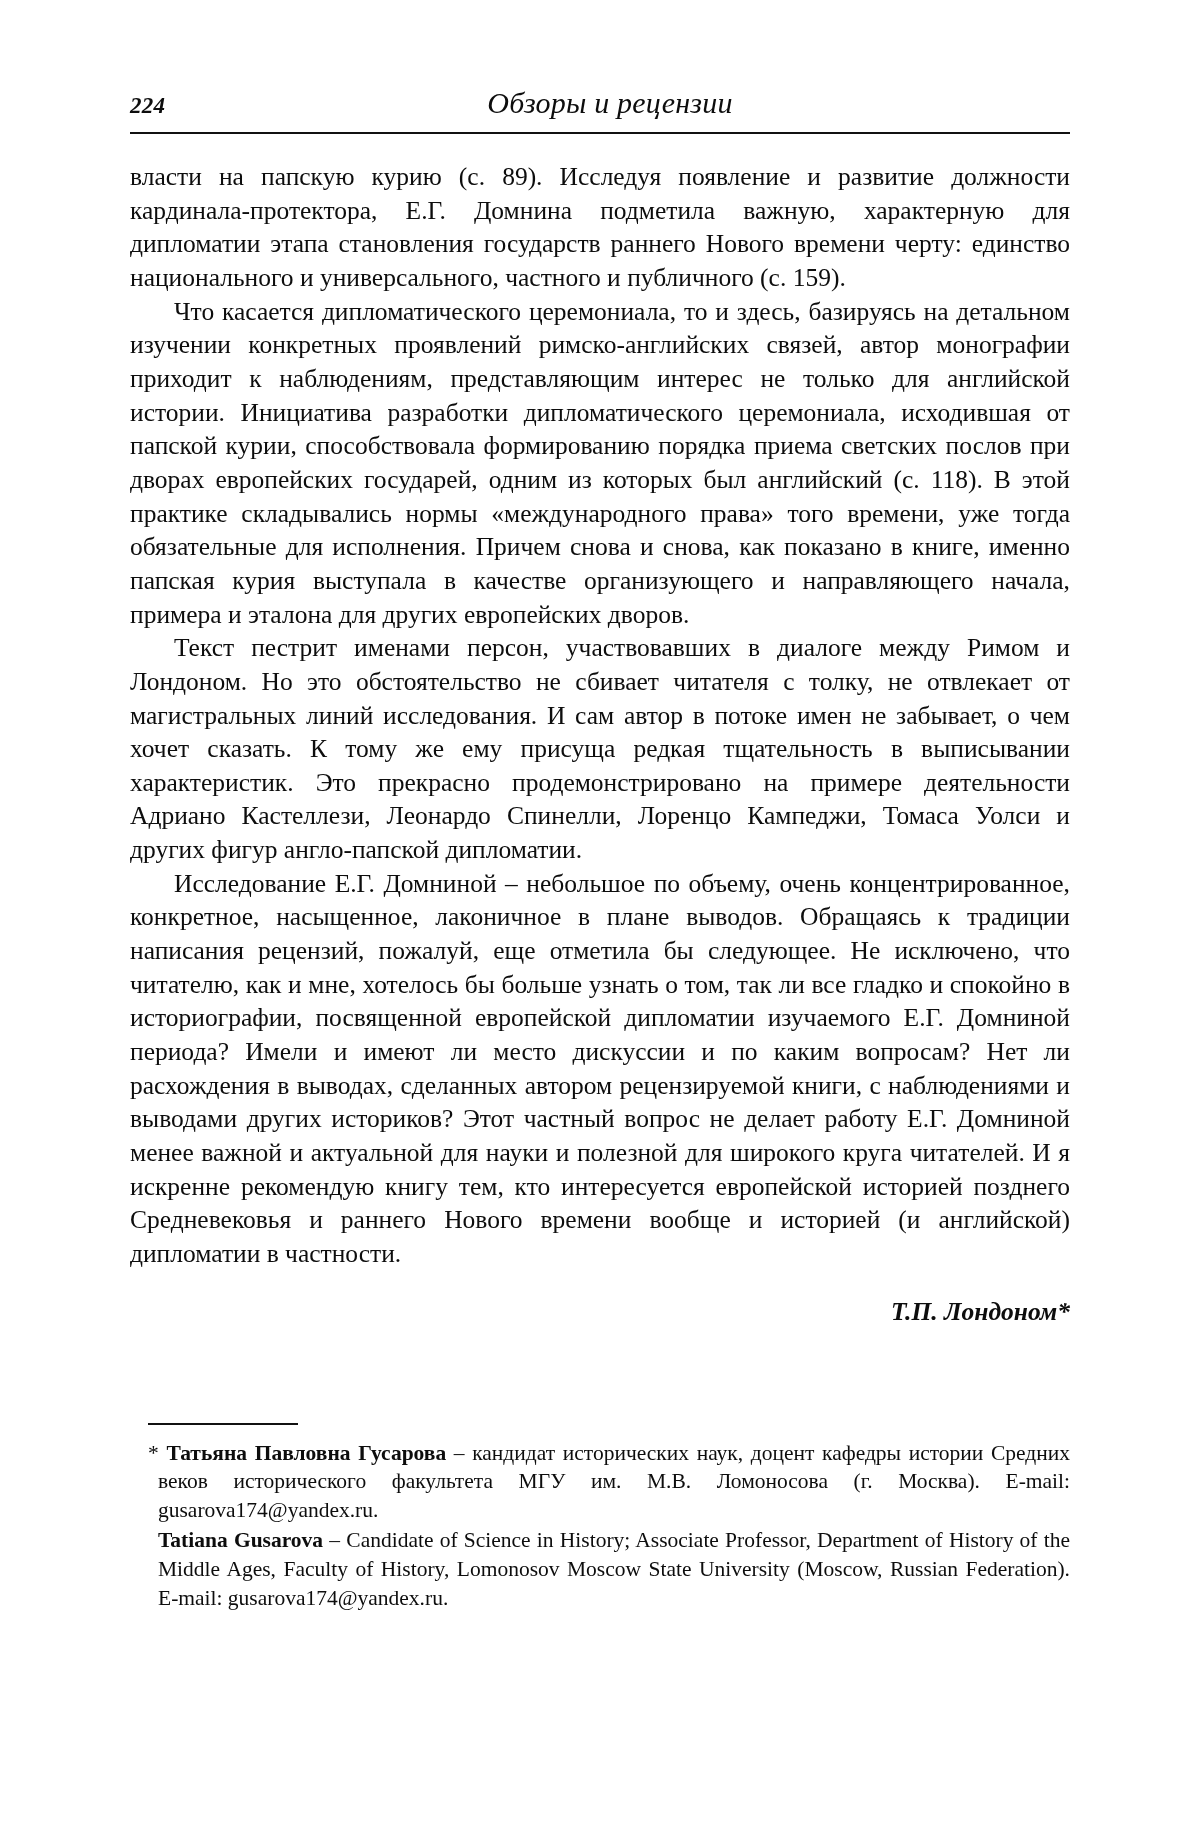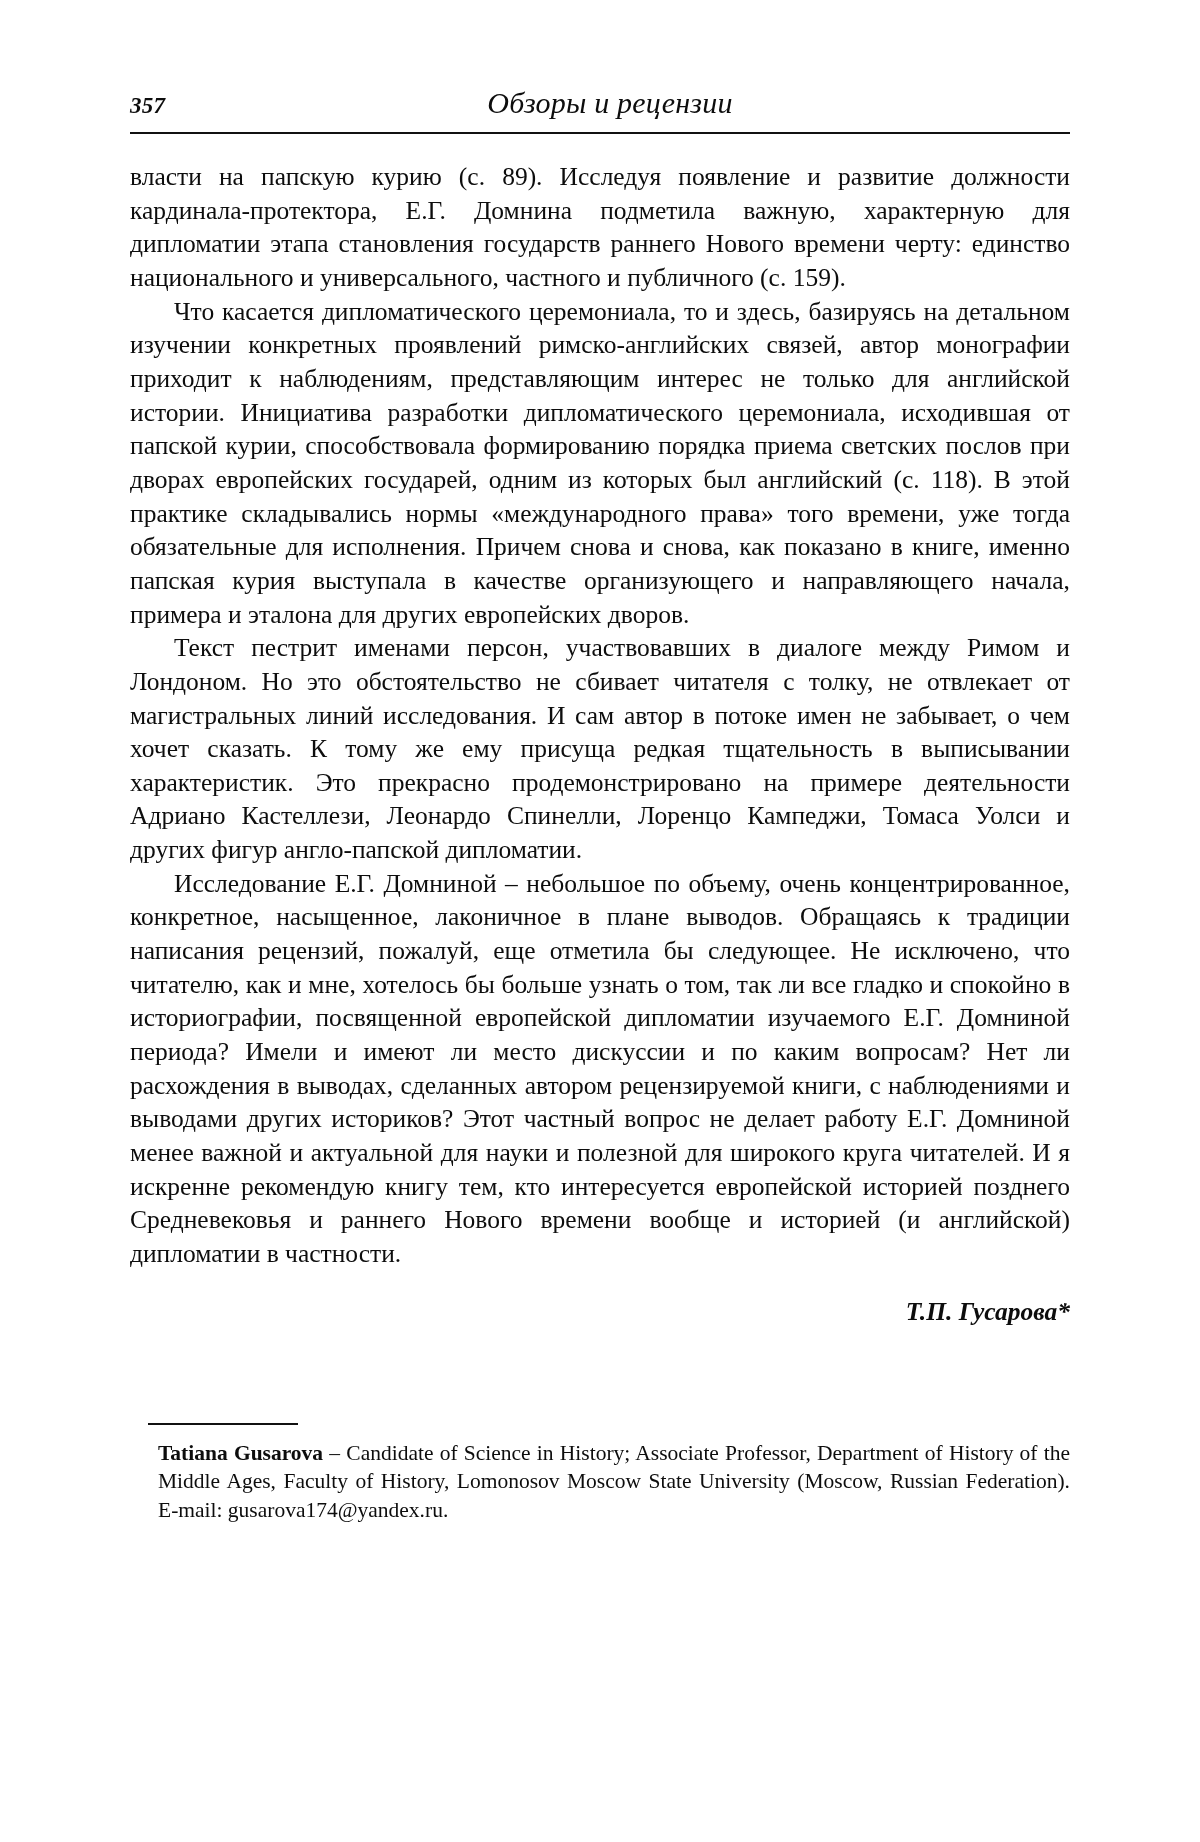--- a/index.html
+++ b/index.html
@@ -101,36 +101,40 @@
   }
 </style>
 </head>
 <body>
 
 <div class="page">
 
   <div class="content">
 
     <div class="runhead">
-      <span class="folio">357</span>
+      <span class="folio">224</span>
       <span class="title">Обзоры и рецензии</span>
     </div>
     <hr class="rule-top">
 
     <div class="body">
       <p>власти на папскую курию (с. 89). Исследуя появление и развитие должности кардинала-протектора, Е.Г. Домнина подметила важную, характерную для дипломатии этапа становления государств раннего Нового времени черту: единство национального и универсального, частного и публичного (с. 159).</p>
       <p class="indent">Что касается дипломатического церемониала, то и здесь, базируясь на детальном изучении конкретных проявлений римско-английских связей, автор монографии приходит к наблюдениям, представляющим интерес не только для английской истории. Инициатива разработки дипломатического церемониала, исходившая от папской курии, способствовала формированию порядка приема светских послов при дворах европейских государей, одним из которых был английский (с. 118). В этой практике складывались нормы «международного права» того времени, уже тогда обязательные для исполнения. Причем снова и снова, как показано в книге, именно папская курия выступала в качестве организующего и направляющего начала, примера и эталона для других европейских дворов.</p>
       <p class="indent">Текст пестрит именами персон, участвовавших в диалоге между Римом и Лондоном. Но это обстоятельство не сбивает читателя с толку, не отвлекает от магистральных линий исследования. И сам автор в потоке имен не забывает, о чем хочет сказать. К тому же ему присуща редкая тщательность в выписывании характеристик. Это прекрасно продемонстрировано на примере деятельности Адриано Кастеллези, Леонардо Спинелли, Лоренцо Кампеджи, Томаса Уолси и других фигур англо-папской дипломатии.</p>
       <p class="indent">Исследование Е.Г. Домниной – небольшое по объему, очень концентрированное, конкретное, насыщенное, лаконичное в плане выводов. Обращаясь к традиции написания рецензий, пожалуй, еще отметила бы следующее. Не исключено, что читателю, как и мне, хотелось бы больше узнать о том, так ли все гладко и спокойно в историографии, посвященной европейской дипломатии изучаемого Е.Г. Домниной периода? Имели и имеют ли место дискуссии и по каким вопросам? Нет ли расхождения в выводах, сделанных автором рецензируемой книги, с наблюдениями и выводами других историков? Этот частный вопрос не делает работу Е.Г. Домниной менее важной и актуальной для науки и полезной для широкого круга читателей. И я искренне рекомендую книгу тем, кто интересуется европейской историей позднего Средневековья и раннего Нового времени вообще и историей (и английской) дипломатии в частности.</p>
     </div>
 
-    <div class="signature">Т.П. Гусарова*</div>
+    <div class="signature">Т.П. Лондоном*</div>
 
     <hr class="foot-rule">
 
     <div class="footnote">
+      <div class="fn-block fn-ru">
+        <span>*</span>
+        <b class="nm">Татьяна Павловна Гусарова</b><span> – кандидат исторических наук, доцент кафедры истории Средних веков исторического факультета МГУ им. М.В. Ломоносова (г. Москва). E-mail: gusarova174@yandex.ru.</span>
+      </div>
       <div class="fn-block fn-en">
         <b class="nm">Tatiana Gusarova</b><span> – Candidate of Science in History; Associate Professor, Department of History of the Middle Ages, Faculty of History, Lomonosov Moscow State University (Moscow, Russian Federation). E-mail: gusarova174@yandex.ru.</span>
       </div>
     </div>
 
   </div>
 </div>
 
 </body></html>

